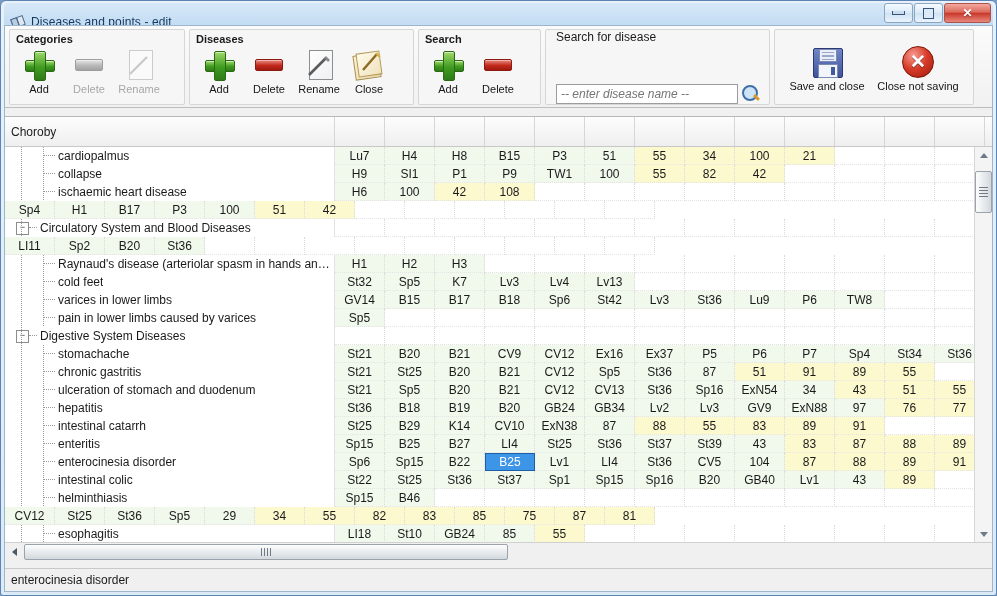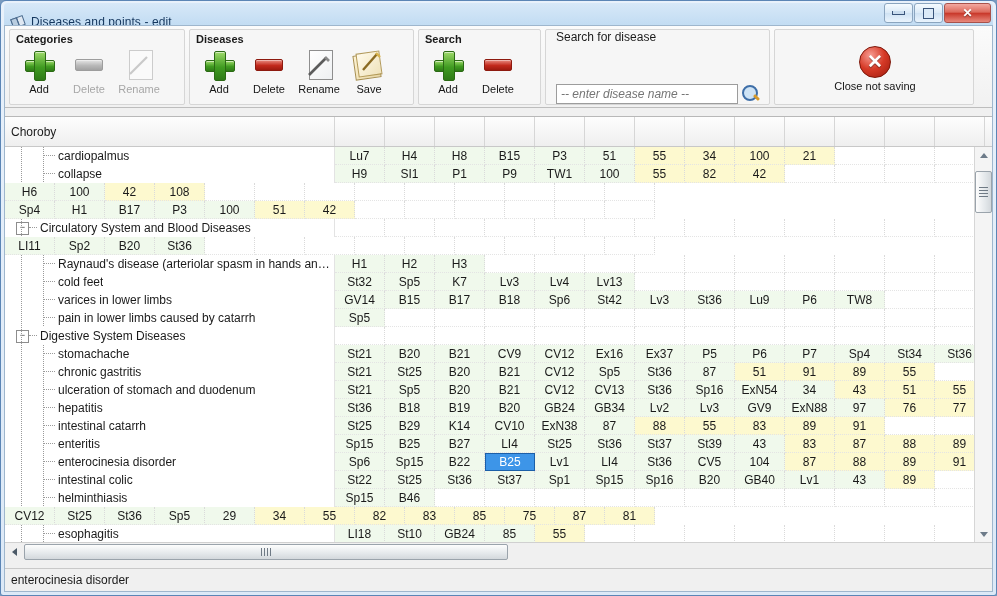--- a/index.html
+++ b/index.html
@@ -286,21 +286,21 @@
             <span class="ico">
               <span class="ico-info">
                 <span class="pad"></span>
                 <span class="pad2"></span>
                 <svg style="position:absolute;left:6px;top:1px" width="26" height="26" viewBox="0 0 26 26">
                   <line x1="4" y1="20" x2="18" y2="4" stroke="#8a6a22" stroke-width="2.4"></line>
                   <line x1="17" y1="3" x2="21" y2="7" stroke="#d8b24a" stroke-width="2.4"></line>
                 </svg>
               </span>
             </span>
-            <span class="lbl">Save</span>
+            <span class="lbl">Close</span>
           </div>
         </div>
       </div>
 
       <div class="group" style="width:123px">
         <div class="grp-title">Search</div>
         <div class="grp-body">
           <div class="tbtn">
             <span class="ico">
               <span class="ico-plus">
@@ -326,20 +326,36 @@
         <div class="search-row">
           <input id="search-input" type="text" placeholder="-- enter disease name --" style="">
           <span class="ico-mag">
             <span class="lens"></span>
               <span class="hdl"></span>
           </span>
         </div>
       </div>
 
       <div class="group" style="width:200px;flex-direction:row;align-items:center;justify-content:center;padding-top:0">
+        <div class="tbtn wide" style="width:86px">
+          <span class="ico">
+            <span class="ico-disk">
+              <span class="body"></span>
+              <span class="top">
+                  <i></i>
+                  <i></i>
+                  <i></i>
+                </span>
+              <span class="bot">
+                  <b></b>
+                </span>
+            </span>
+          </span>
+          <span class="lbl">Save and close</span>
+        </div>
         <div class="tbtn wide" style="width:96px">
           <span class="ico">
             <span class="ico-x">✕</span>
           </span>
           <span class="lbl">Close not saving</span>
         </div>
       </div>
     </div>
 
     <div id="gridwrap">
@@ -402,20 +418,27 @@
               <div class="cell g">100</div>
               <div class="cell y">55</div>
               <div class="cell y">82</div>
               <div class="cell y">42</div>
               <div class="cell"></div>
               <div class="cell"></div>
               <div class="cell"></div>
               <div class="cell"></div>
             </div>
             <div class="row">
+              <div class="tcell">
+                <span class="vline" style="left: 16px;"></span>
+                <span class="spacer" style="width: 38px;"></span>
+                <span class="vline" style="left: 38px;"></span>
+                <span class="dots"></span>
+                <span class="txt">ischaemic heart disease</span>
+              </div>
               <div class="cell g">H6</div>
               <div class="cell g">100</div>
               <div class="cell y">42</div>
               <div class="cell y">108</div>
               <div class="cell"></div>
               <div class="cell"></div>
               <div class="cell"></div>
               <div class="cell"></div>
               <div class="cell"></div>
               <div class="cell"></div>
@@ -539,21 +562,21 @@
               <div class="cell g">TW8</div>
               <div class="cell"></div>
               <div class="cell"></div>
             </div>
             <div class="row">
               <div class="tcell">
                 <span class="vline" style="left: 16px;"></span>
                 <span class="spacer" style="width: 38px;"></span>
                 <span class="vline" style="left: 38px;"></span>
                 <span class="dots"></span>
-                <span class="txt">pain in lower limbs caused by catarrh</span>
+                <span class="txt">pain in lower limbs caused by varices</span>
               </div>
               <div class="cell g">Sp5</div>
               <div class="cell"></div>
               <div class="cell"></div>
               <div class="cell"></div>
               <div class="cell"></div>
               <div class="cell"></div>
               <div class="cell"></div>
               <div class="cell"></div>
               <div class="cell"></div>

